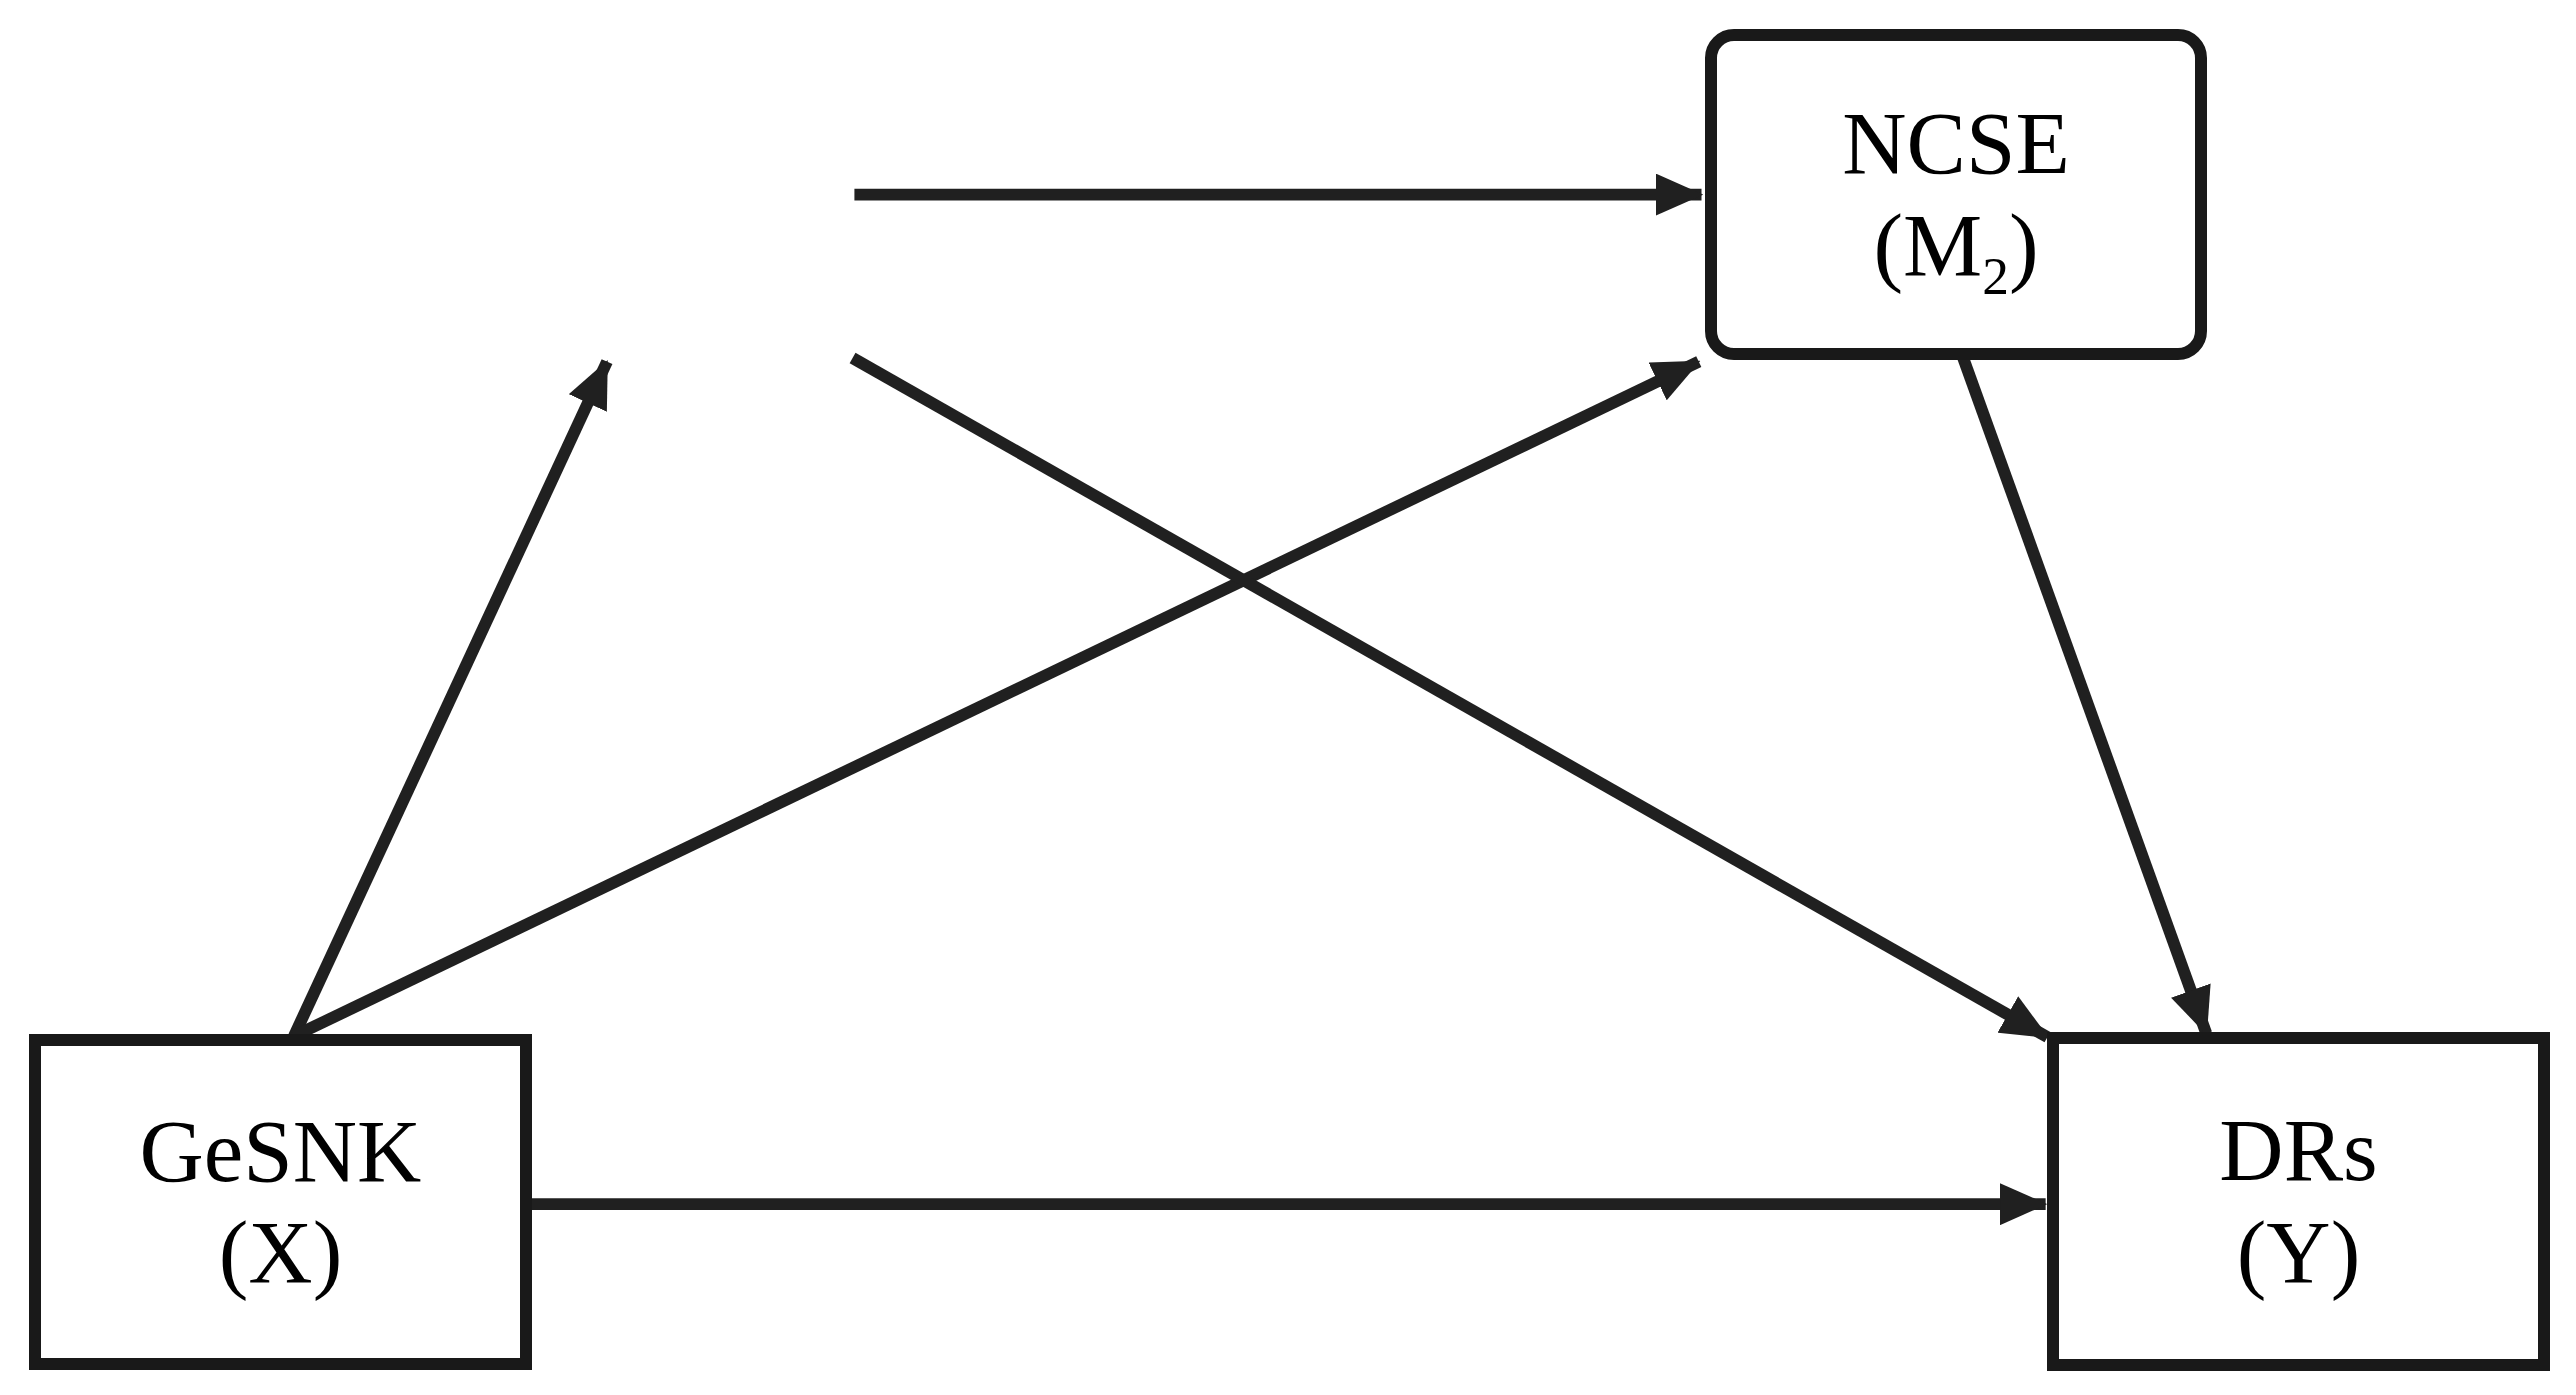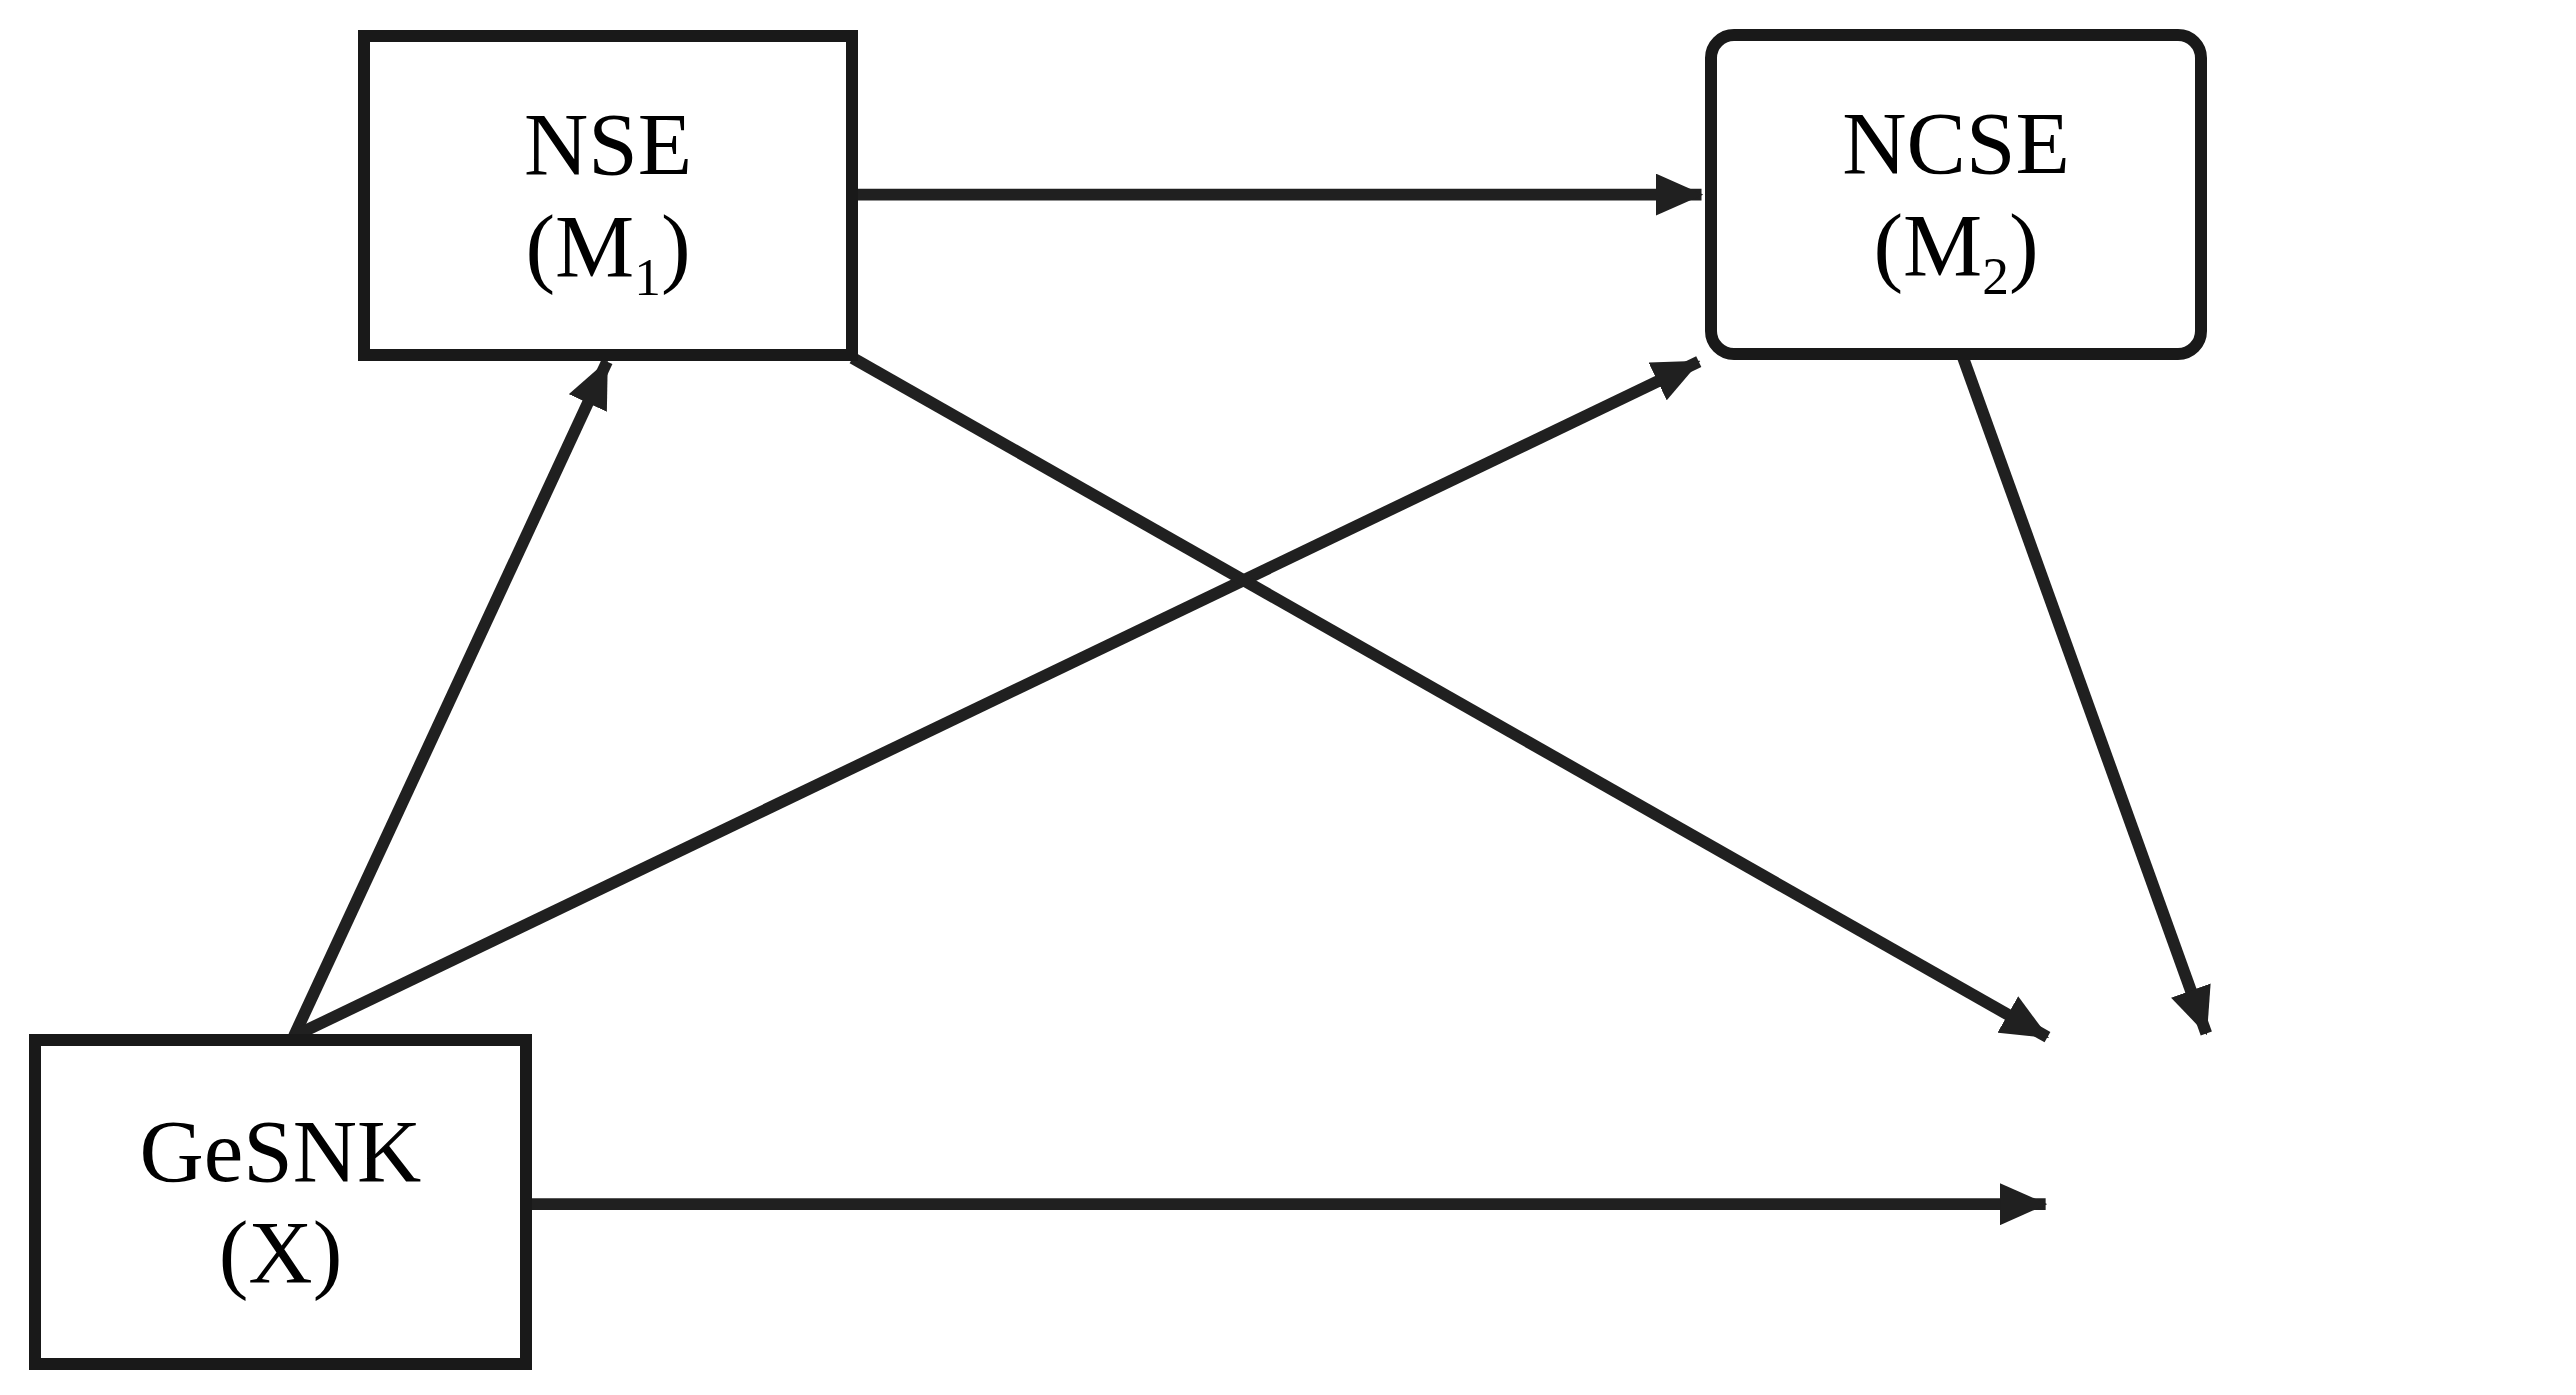--- a/index.html
+++ b/index.html
@@ -82,36 +82,36 @@
 
     <g>
       <line class="edge" x1="2150" y1="390" x2="2417" y2="1132" marker-end="url(#ah)"></line>
     </g>
 
     <g>
       <line class="edge" x1="580" y1="1319" x2="2241" y2="1319" marker-end="url(#ah)"></line>
     </g>
   </svg>
 
-  <div class="node node-nse">
-    <div class="lbl">
-      <div>NSE</div>
-      <div><span>(M</span><sub>1</sub><span>)</span></div>
-    </div>
-  </div>
 
   <div class="node node-ncse">
     <div class="lbl">
       <div>NCSE</div>
       <div><span>(M</span><sub>2</sub><span>)</span></div>
     </div>
   </div>
 
   <div class="node node-gesnk">
     <div class="lbl">
       <div>GeSNK</div>
       <div><span>(X</span><sub></sub><span>)</span></div>
     </div>
   </div>
 
+  <div class="node node-drs">
+    <div class="lbl">
+      <div>DRs</div>
+      <div><span>(Y</span><sub></sub><span>)</span></div>
+    </div>
+  </div>
 
 </div>
 
 
 </body></html>

